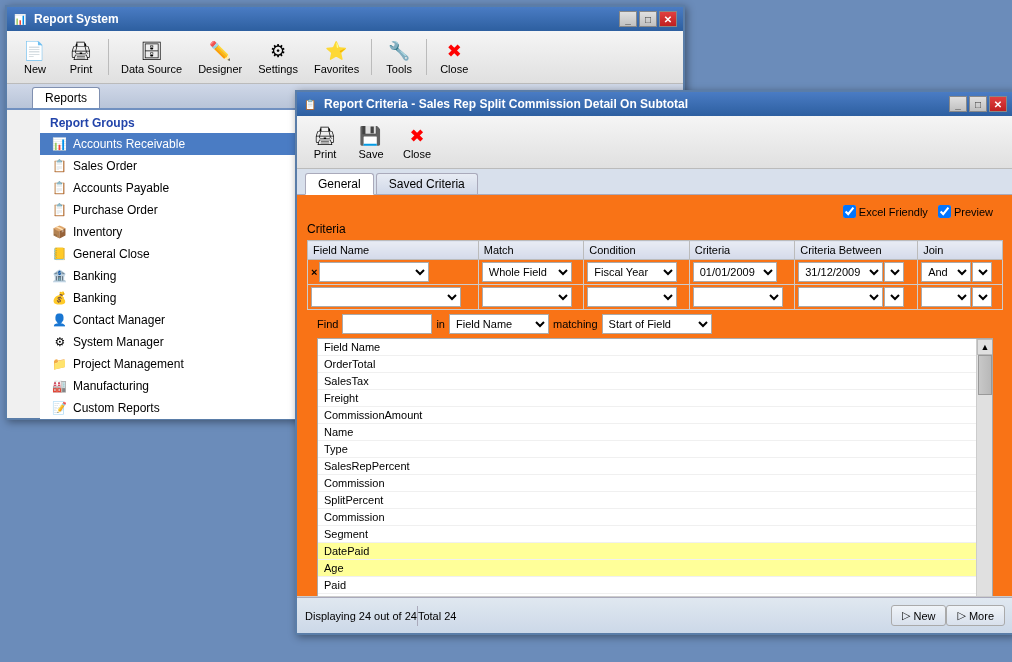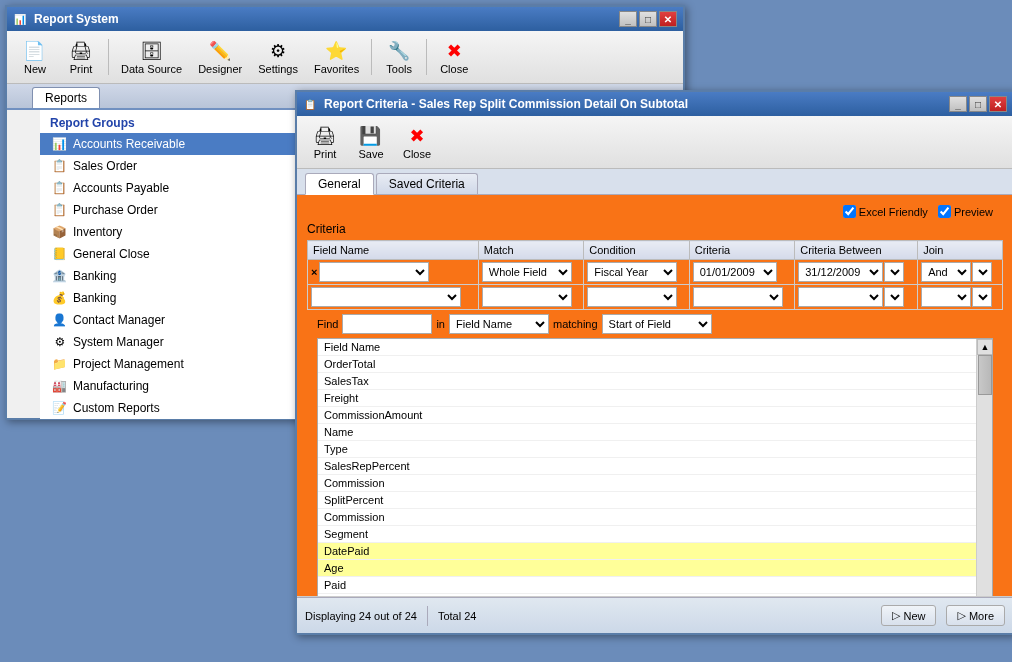--- a/index.html
+++ b/index.html
@@ -267,21 +267,20 @@
     }
 
     
     .status-bar {
       display: flex;
       align-items: center;
       padding: 4px 8px;
       background: linear-gradient(to bottom, #e0e8f0, #ccd8e8);
       border-top: 1px solid #aab;
       font-size: 11px;
-      gap: 10px;
       position: absolute;
       bottom: 0;
       left: 0;
       right: 0;
       height: 36px;
     }
 
     .status-divider {
       width: 1px;
       height: 20px;

